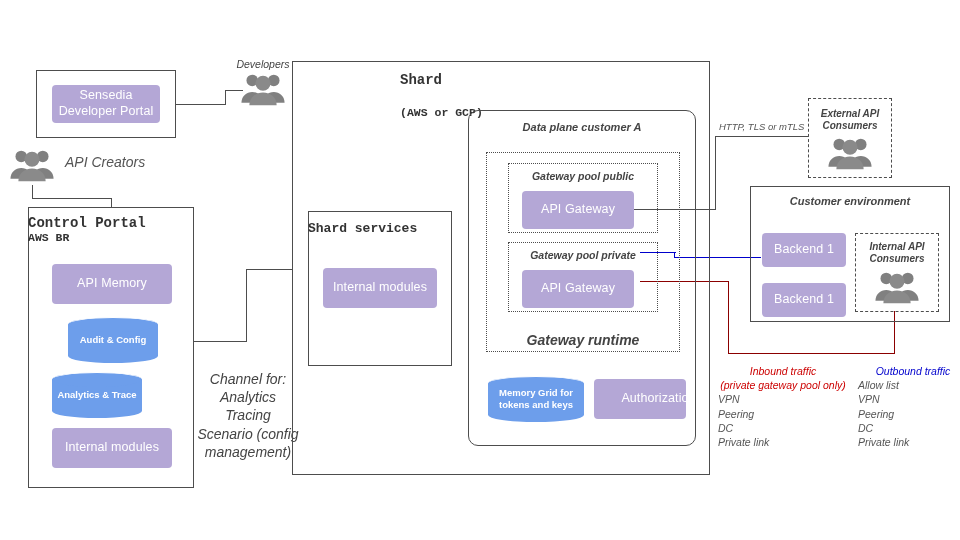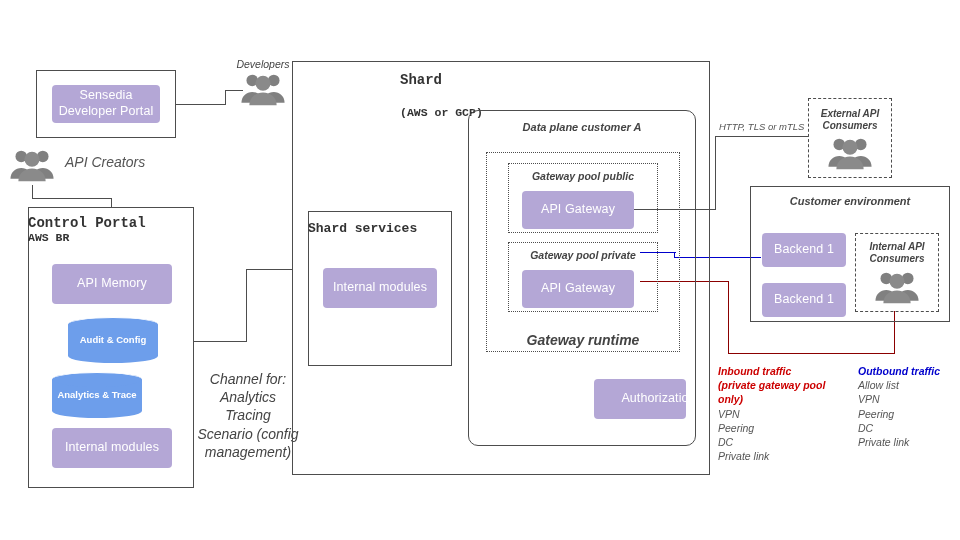--- a/index.html
+++ b/index.html
@@ -37,21 +37,21 @@
   .ital{font-style:italic;color:#444444;text-align:center;line-height:1.3;}
   .ital-l{font-style:italic;color:#555555;text-align:left;line-height:1.45;}
 
   
   .ln{position:absolute;background:#4d4d4d;}
   .ln.h{height:1.4px;}
   .ln.v{width:1.4px;}
   .ln.blue{background:#0000cc;}
   .ln.red{background:#8b0000;}
 
-  .legend-h{font-weight:bold;font-style:italic;font-size:10.5px;line-height:1.35;}
+  .legend-h{font-weight:normal;font-style:italic;font-size:10.5px;line-height:1.35;text-align:center;}
   .legend-b{font-style:italic;font-size:10.5px;color:#555555;line-height:1.35;}
 
   svg{display:block;}
 </style>
 </head>
 <body>
 
 <div id="stage">
 
   <svg width="0" height="0" style="position:absolute">
@@ -154,20 +154,29 @@
   <div class="abs ital" style="left:486px;top:331px;width:194px;font-size:14px;font-weight:bold;">Gateway runtime</div>
 
   <div class="abs box-dot" style="left:508px;top:163px;width:150px;height:70px;"></div>
   <div class="abs ital" style="left:508px;top:170px;width:150px;font-size:10.5px;font-weight:bold;">Gateway pool public</div>
   <div class="abs chip" style="left:522px;top:191px;width:112px;height:38px;">API Gateway</div>
 
   <div class="abs box-dot" style="left:508px;top:242px;width:150px;height:70px;"></div>
   <div class="abs ital" style="left:508px;top:249px;width:150px;font-size:10.5px;font-weight:bold;">Gateway pool private</div>
   <div class="abs chip" style="left:522px;top:270px;width:112px;height:38px;">API Gateway</div>
 
+  <div class="cyl" style="left:488px;top:376px;width:96px;height:46px;">
+    <div class="bot"></div>
+    <div class="body"></div>
+    <div class="top"></div>
+    <div class="lbl">
+      <span>Memory Grid for</span><br>
+      <span>tokens and keys</span>
+    </div>
+  </div>
 
   <div class="abs chip" style="left:594px;top:379px;width:92px;height:40px;padding-left:37px;">Authorization</div>
 
   <div class="abs box-dash" style="left:808px;top:98px;width:84px;height:80px;"></div>
   <div class="abs ital" style="left:808px;top:107px;width:84px;font-size:10px;font-weight:bold;">External API</div>
   <div class="abs ital" style="left:808px;top:119px;width:84px;font-size:10px;font-weight:bold;">Consumers</div>
   <svg class="abs" width="46" height="34" viewBox="0 0 64 46" style="left:827px;top:136px;">
     <use href="#people"></use>
   </svg>
 

